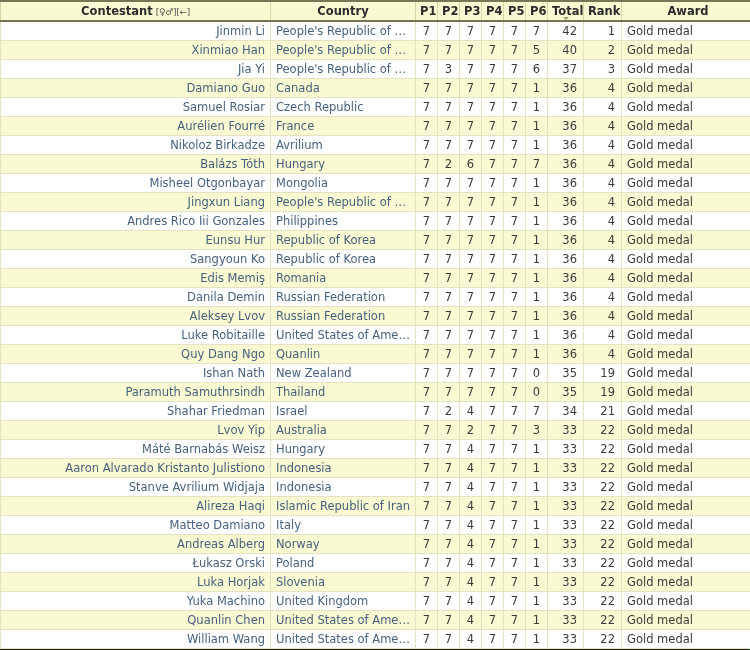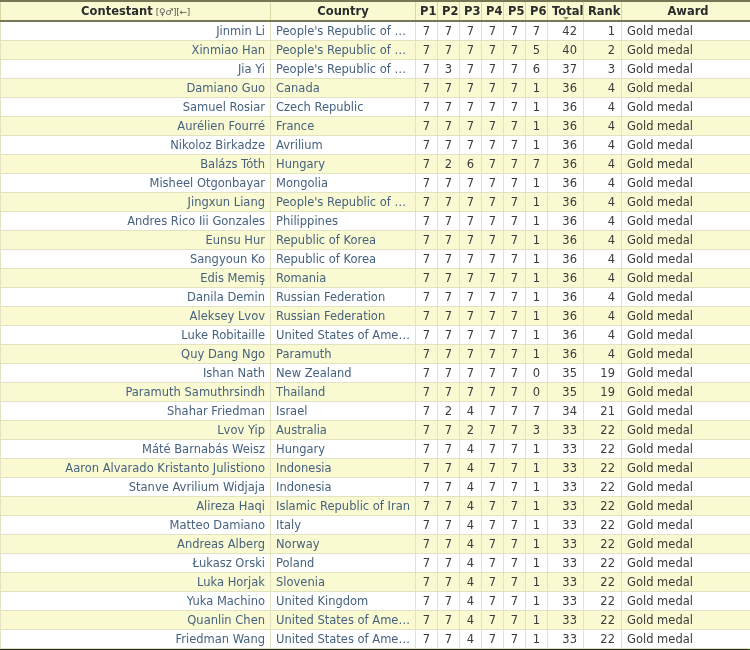--- a/index.html
+++ b/index.html
@@ -338,21 +338,21 @@
           <td class="num">7</td>
           <td class="num">7</td>
           <td class="num">7</td>
           <td class="num">1</td>
           <td class="total">36</td>
           <td class="rank">4</td>
           <td class="award">Gold medal</td>
         </tr>
         <tr class="row-even">
           <td class="name">Quy Dang Ngo</td>
-          <td class="country">Paramuth</td>
+          <td class="country">Quanlin</td>
           <td class="num">7</td>
           <td class="num">7</td>
           <td class="num">7</td>
           <td class="num">7</td>
           <td class="num">7</td>
           <td class="num">1</td>
           <td class="total">36</td>
           <td class="rank">4</td>
           <td class="award">Gold medal</td>
         </tr>
@@ -532,21 +532,21 @@
           <td class="num">7</td>
           <td class="num">4</td>
           <td class="num">7</td>
           <td class="num">7</td>
           <td class="num">1</td>
           <td class="total">33</td>
           <td class="rank">22</td>
           <td class="award">Gold medal</td>
         </tr>
         <tr class="row-odd">
-          <td class="name">Friedman Wang</td>
+          <td class="name">William Wang</td>
           <td class="country">United States of America</td>
           <td class="num">7</td>
           <td class="num">7</td>
           <td class="num">4</td>
           <td class="num">7</td>
           <td class="num">7</td>
           <td class="num">1</td>
           <td class="total">33</td>
           <td class="rank">22</td>
           <td class="award">Gold medal</td>

